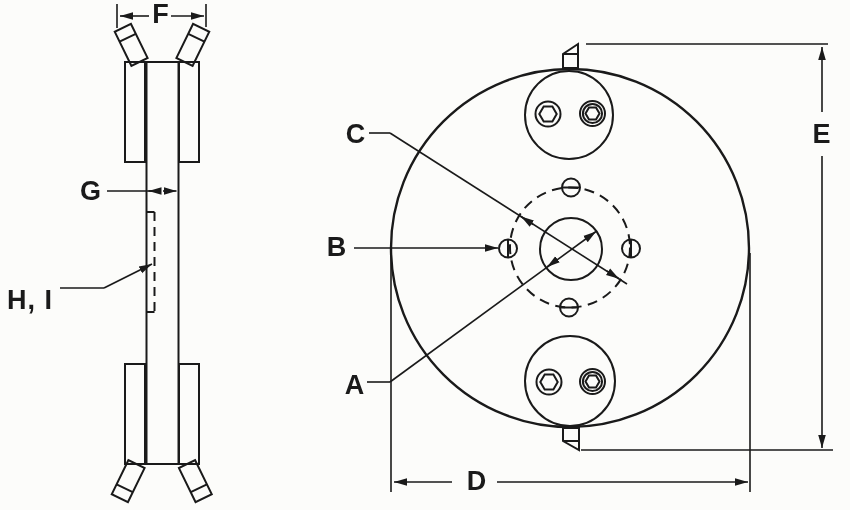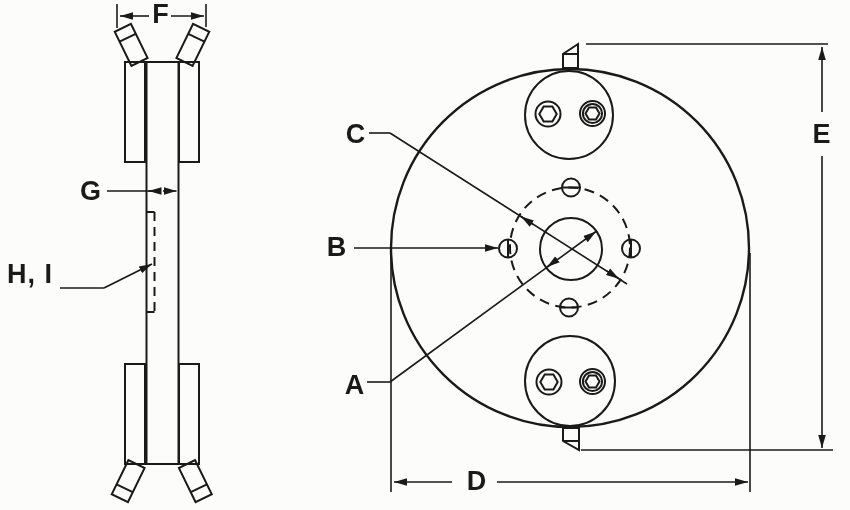--- a/index.html
+++ b/index.html
@@ -176,19 +176,19 @@
         <line x1="586" y1="44" x2="828" y2="44"></line>
         <line x1="581" y1="450" x2="833" y2="450"></line>
         <line x1="822" y1="112" x2="822" y2="47" marker-end="url(#arr)"></line>
         <line x1="822" y1="156" x2="822" y2="448" marker-end="url(#arr)"></line>
       </g>
     </g>
   </svg>
 
   <div class="lbl" style="left:161px;top:14px;">F</div>
   <div class="lbl" style="left:91px;top:191px;">G</div>
-  <div class="lbl" style="left:30px;top:274px;">H, I</div>
+  <div class="lbl" style="left:30px;top:300px;">H, I</div>
   <div class="lbl" style="left:356px;top:134px;">C</div>
   <div class="lbl" style="left:337px;top:247px;">B</div>
   <div class="lbl" style="left:355px;top:385px;">A</div>
   <div class="lbl" style="left:477px;top:481px;">D</div>
   <div class="lbl" style="left:822px;top:134px;">E</div>
 </div>
 
 </body></html>

